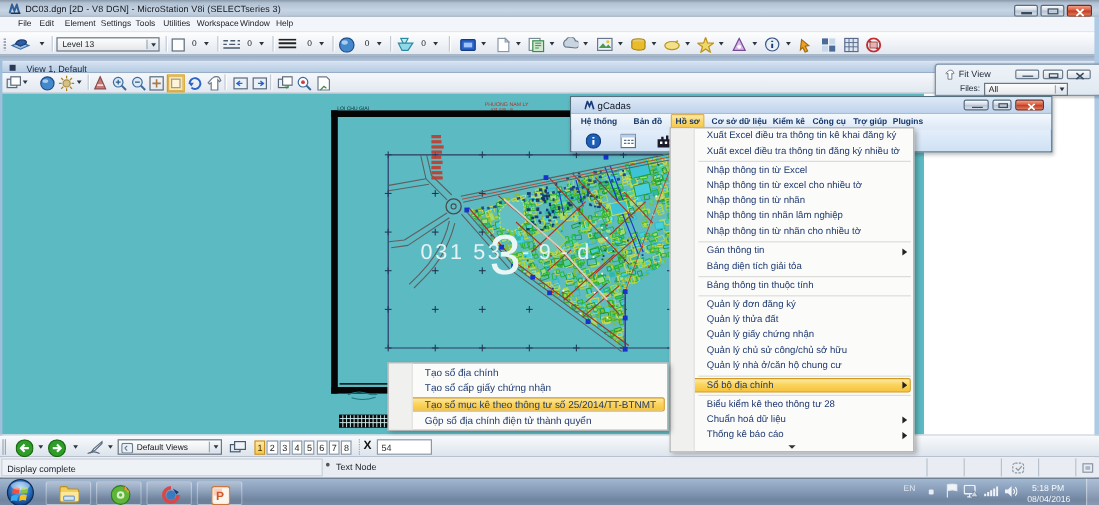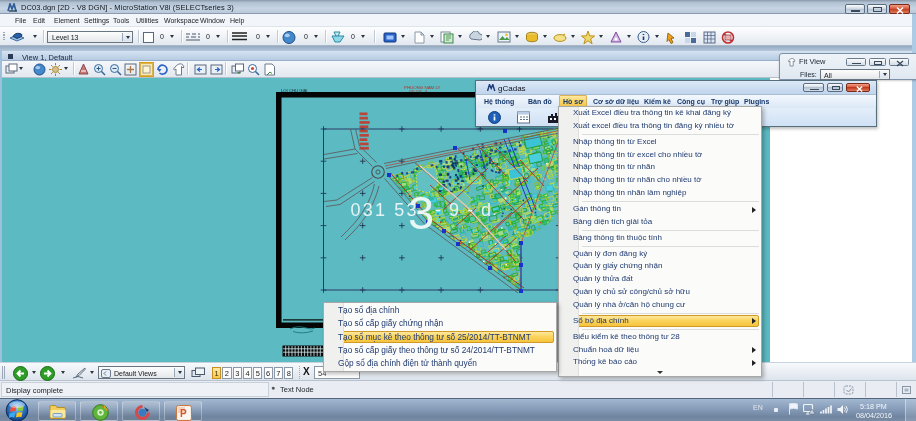--- a/index.html
+++ b/index.html
@@ -21,21 +21,21 @@
 .arr{position:absolute;width:0;height:0;border-left:2.6px solid transparent;border-right:2.6px solid transparent;border-top:3.4px solid #2b3540}
 .tnum{position:absolute;top:6px;font-size:7px;color:#14181d}
 .tsep{position:absolute;top:3px;height:13px;width:1px;background:#c0cad6;box-shadow:1px 0 0 #fff}
 .gwin{left:475px;top:80px;width:402px;height:47px;background:#cfe1f5;border:1px solid #56707e;box-shadow:1px 2px 3px rgba(0,0,0,.25)}
 .gtitle{position:absolute;left:0;top:0;width:100%;height:14px;background:linear-gradient(180deg,#dde9f7,#c0d4ec);border-bottom:1px solid #a8bcd4}
 .gmenu{position:absolute;left:0;top:14px;width:100%;height:13px;background:linear-gradient(180deg,#f3f8fd,#dce8f6);font-size:7px;color:#17386b;font-weight:bold}
 .gmenu span{position:absolute;top:2.5px}
 .hoso{position:absolute;left:82.5px;top:0;width:28px;height:13px;background:linear-gradient(180deg,#fde9a2,#f9d567 48%,#f5c84e);border:1px solid #dab156;border-radius:1px}
 .menu{background:#fbfbfa;border:1px solid #a8a8a8;box-shadow:2px 2px 4px rgba(0,0,0,.28);font-size:8px;color:#1f3a70}
 .menu .gut{position:absolute;left:0;top:0;bottom:0;width:20px;background:#f0f0ee;border-right:1px solid #e0e0dc}
-.mi{position:relative;height:12.87px;line-height:12.87px;padding-left:14px;white-space:nowrap}
+.mi{position:relative;height:12.87px;line-height:12.87px;padding-left:30px;white-space:nowrap}
 .msep{height:3px;position:relative}
 .msep:after{content:"";position:absolute;left:23px;right:2px;top:1px;height:1px;background:#dcdcda}
 .hl{position:absolute;left:2px;right:2px;top:0.5px;bottom:0.5px;background:linear-gradient(180deg,#fee9a0,#fbd35b 48%,#f6c43e);border:1px solid #d09a25;border-radius:2px;z-index:-1}
 .sub{position:absolute;right:5px;top:3.5px;width:0;height:0;border-top:3.2px solid transparent;border-bottom:3.2px solid transparent;border-left:4px solid #222}
 .menu.submenu{font-size:8.3px}
 .menu.submenu .mi{height:13.3px;line-height:13.3px}
 .bottombar{left:0;top:362px;width:916px;height:19px;background:linear-gradient(180deg,#f8fafc,#dde4ec);border-top:1px solid #c8d2dc;border-bottom:1px solid #b8c2ce}
 .statusbar{left:0;top:381px;width:916px;height:17px;background:#e9edf3;font-size:7.5px;color:#20262e}
 .taskbar{left:0;top:398px;width:916px;height:23px;background:linear-gradient(180deg,#a2b7d0 0%,#879cb8 45%,#7085a0 80%,#7a8ca6 100%);border-top:1px solid #52667e}
 .tbtn{position:absolute;top:1.5px;height:20px;width:38px;border:1px solid rgba(255,255,255,.32);border-radius:2px;background:linear-gradient(180deg,rgba(255,255,255,.22),rgba(255,255,255,.05) 50%,rgba(0,0,0,.07))}
@@ -1497,49 +1497,48 @@
     </div>
 </div>
 <div class="abs menu" style="left:558px;top:106px;width:204px;z-index:40">
     <div class="gut"></div>
     <div class="mi"><span style="position:relative">Xuất Excel điều tra thông tin kê khai đăng ký</span></div>
     <div class="mi"><span style="position:relative">Xuất excel điều tra thông tin đăng ký nhiều tờ</span></div>
     <div class="msep"></div>
     <div class="mi"><span style="position:relative">Nhập thông tin từ Excel</span></div>
     <div class="mi"><span style="position:relative">Nhập thông tin từ excel cho nhiều tờ</span></div>
     <div class="mi"><span style="position:relative">Nhập thông tin từ nhãn</span></div>
+    <div class="mi"><span style="position:relative">Nhập thông tin nhãn lâm nghiệp</span></div>
     <div class="mi"><span style="position:relative">Nhập thông tin từ nhãn cho nhiều tờ</span></div>
-    <div class="mi"><span style="position:relative">Nhập thông tin nhãn lâm nghiệp</span></div>
     <div class="msep"></div>
     <div class="mi"><span style="position:relative">Gán thông tin</span><div class="sub"></div></div>
     <div class="mi"><span style="position:relative">Bảng diện tích giải tỏa</span></div>
     <div class="msep"></div>
     <div class="mi"><span style="position:relative">Bảng thông tin thuộc tính</span></div>
     <div class="msep"></div>
     <div class="mi"><span style="position:relative">Quản lý đơn đăng ký</span></div>
+    <div class="mi"><span style="position:relative">Quản lý thửa đất</span></div>
     <div class="mi"><span style="position:relative">Quản lý giấy chứng nhận</span></div>
-    <div class="mi"><span style="position:relative">Quản lý thửa đất</span></div>
     <div class="mi"><span style="position:relative">Quản lý chủ sử công/chủ sở hữu</span></div>
     <div class="mi"><span style="position:relative">Quản lý nhà ở/căn hộ chung cư</span></div>
     <div class="msep"></div>
     <div class="mi"><div class="hl"></div><span style="position:relative">Sổ bộ địa chính</span><div class="sub"></div></div>
     <div class="msep"></div>
     <div class="mi"><span style="position:relative">Biểu kiểm kê theo thông tư 28</span></div>
     <div class="mi"><span style="position:relative">Chuẩn hoá dữ liệu</span><div class="sub"></div></div>
     <div class="mi"><span style="position:relative">Thống kê báo cáo</span><div class="sub"></div></div>
     <div style="position:relative;height:7px">
       <div style="position:absolute;left:50%;top:2px;margin-left:-3px;width:0;height:0;border-left:3px solid transparent;border-right:3px solid transparent;border-top:3.5px solid #333"></div>
     </div>
   </div>
 <div class="abs menu submenu" style="left:323px;top:302px;width:234px;z-index:41;padding-top:1px;padding-bottom:1px">
     <div class="gut"></div>
     <div class="mi"><span style="position:relative">Tạo sổ địa chính</span></div>
     <div class="mi"><span style="position:relative">Tạo sổ cấp giấy chứng nhận</span></div>
     <div class="mi"><div class="hl"></div><span style="position:relative">Tạo sổ mục kê theo thông tư số 25/2014/TT-BTNMT</span></div>
-    <div class="mi"><span style="position:relative">Tạo sổ cấp giấy theo thông tư số 24/2014/TT-BTNMT</span></div>
     <div class="mi"><span style="position:relative">Gộp sổ địa chính điện tử thành quyển</span></div>
   </div>
 <div class="abs taskbar" style="z-index:60">
     <svg class="abs" style="left:5px;top:0px" width="24" height="23" viewBox="0 0 24 23">
       <defs>
         <radialGradient id="orb" cx="50%" cy="35%" r="65%">
           <stop offset="0%" stop-color="#9fd4f8"></stop>
           <stop offset="55%" stop-color="#2a74c8"></stop>
           <stop offset="100%" stop-color="#123a78"></stop>
         </radialGradient>

